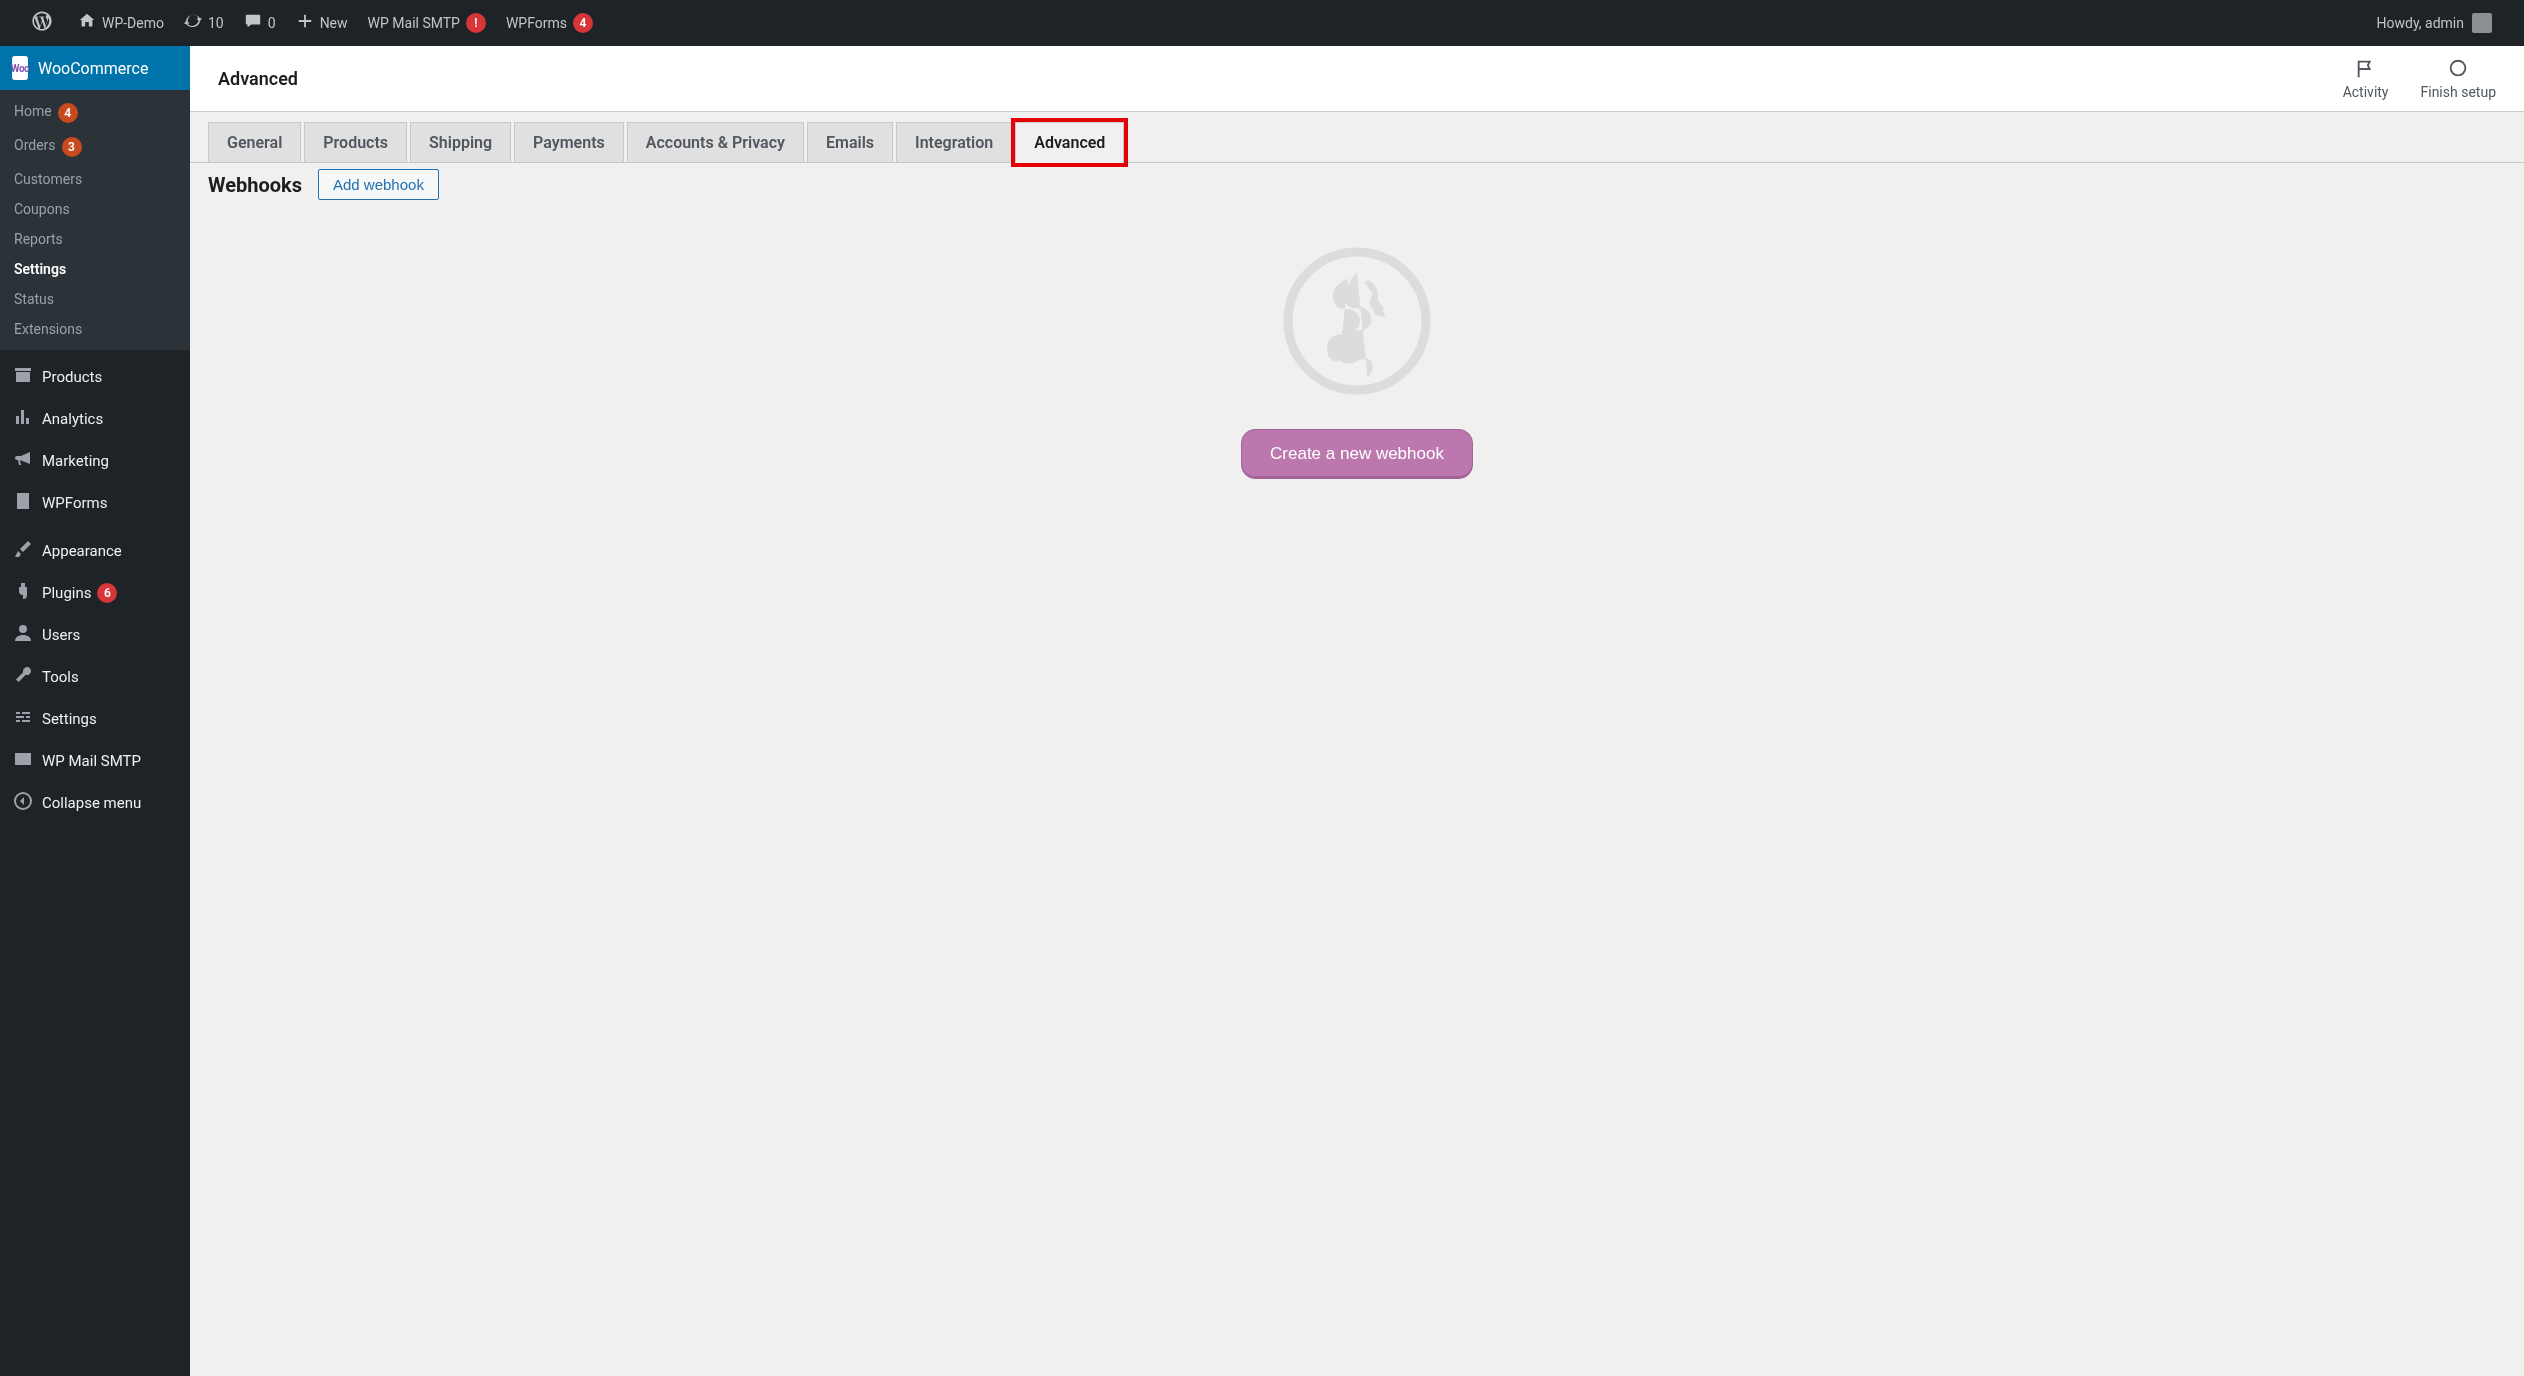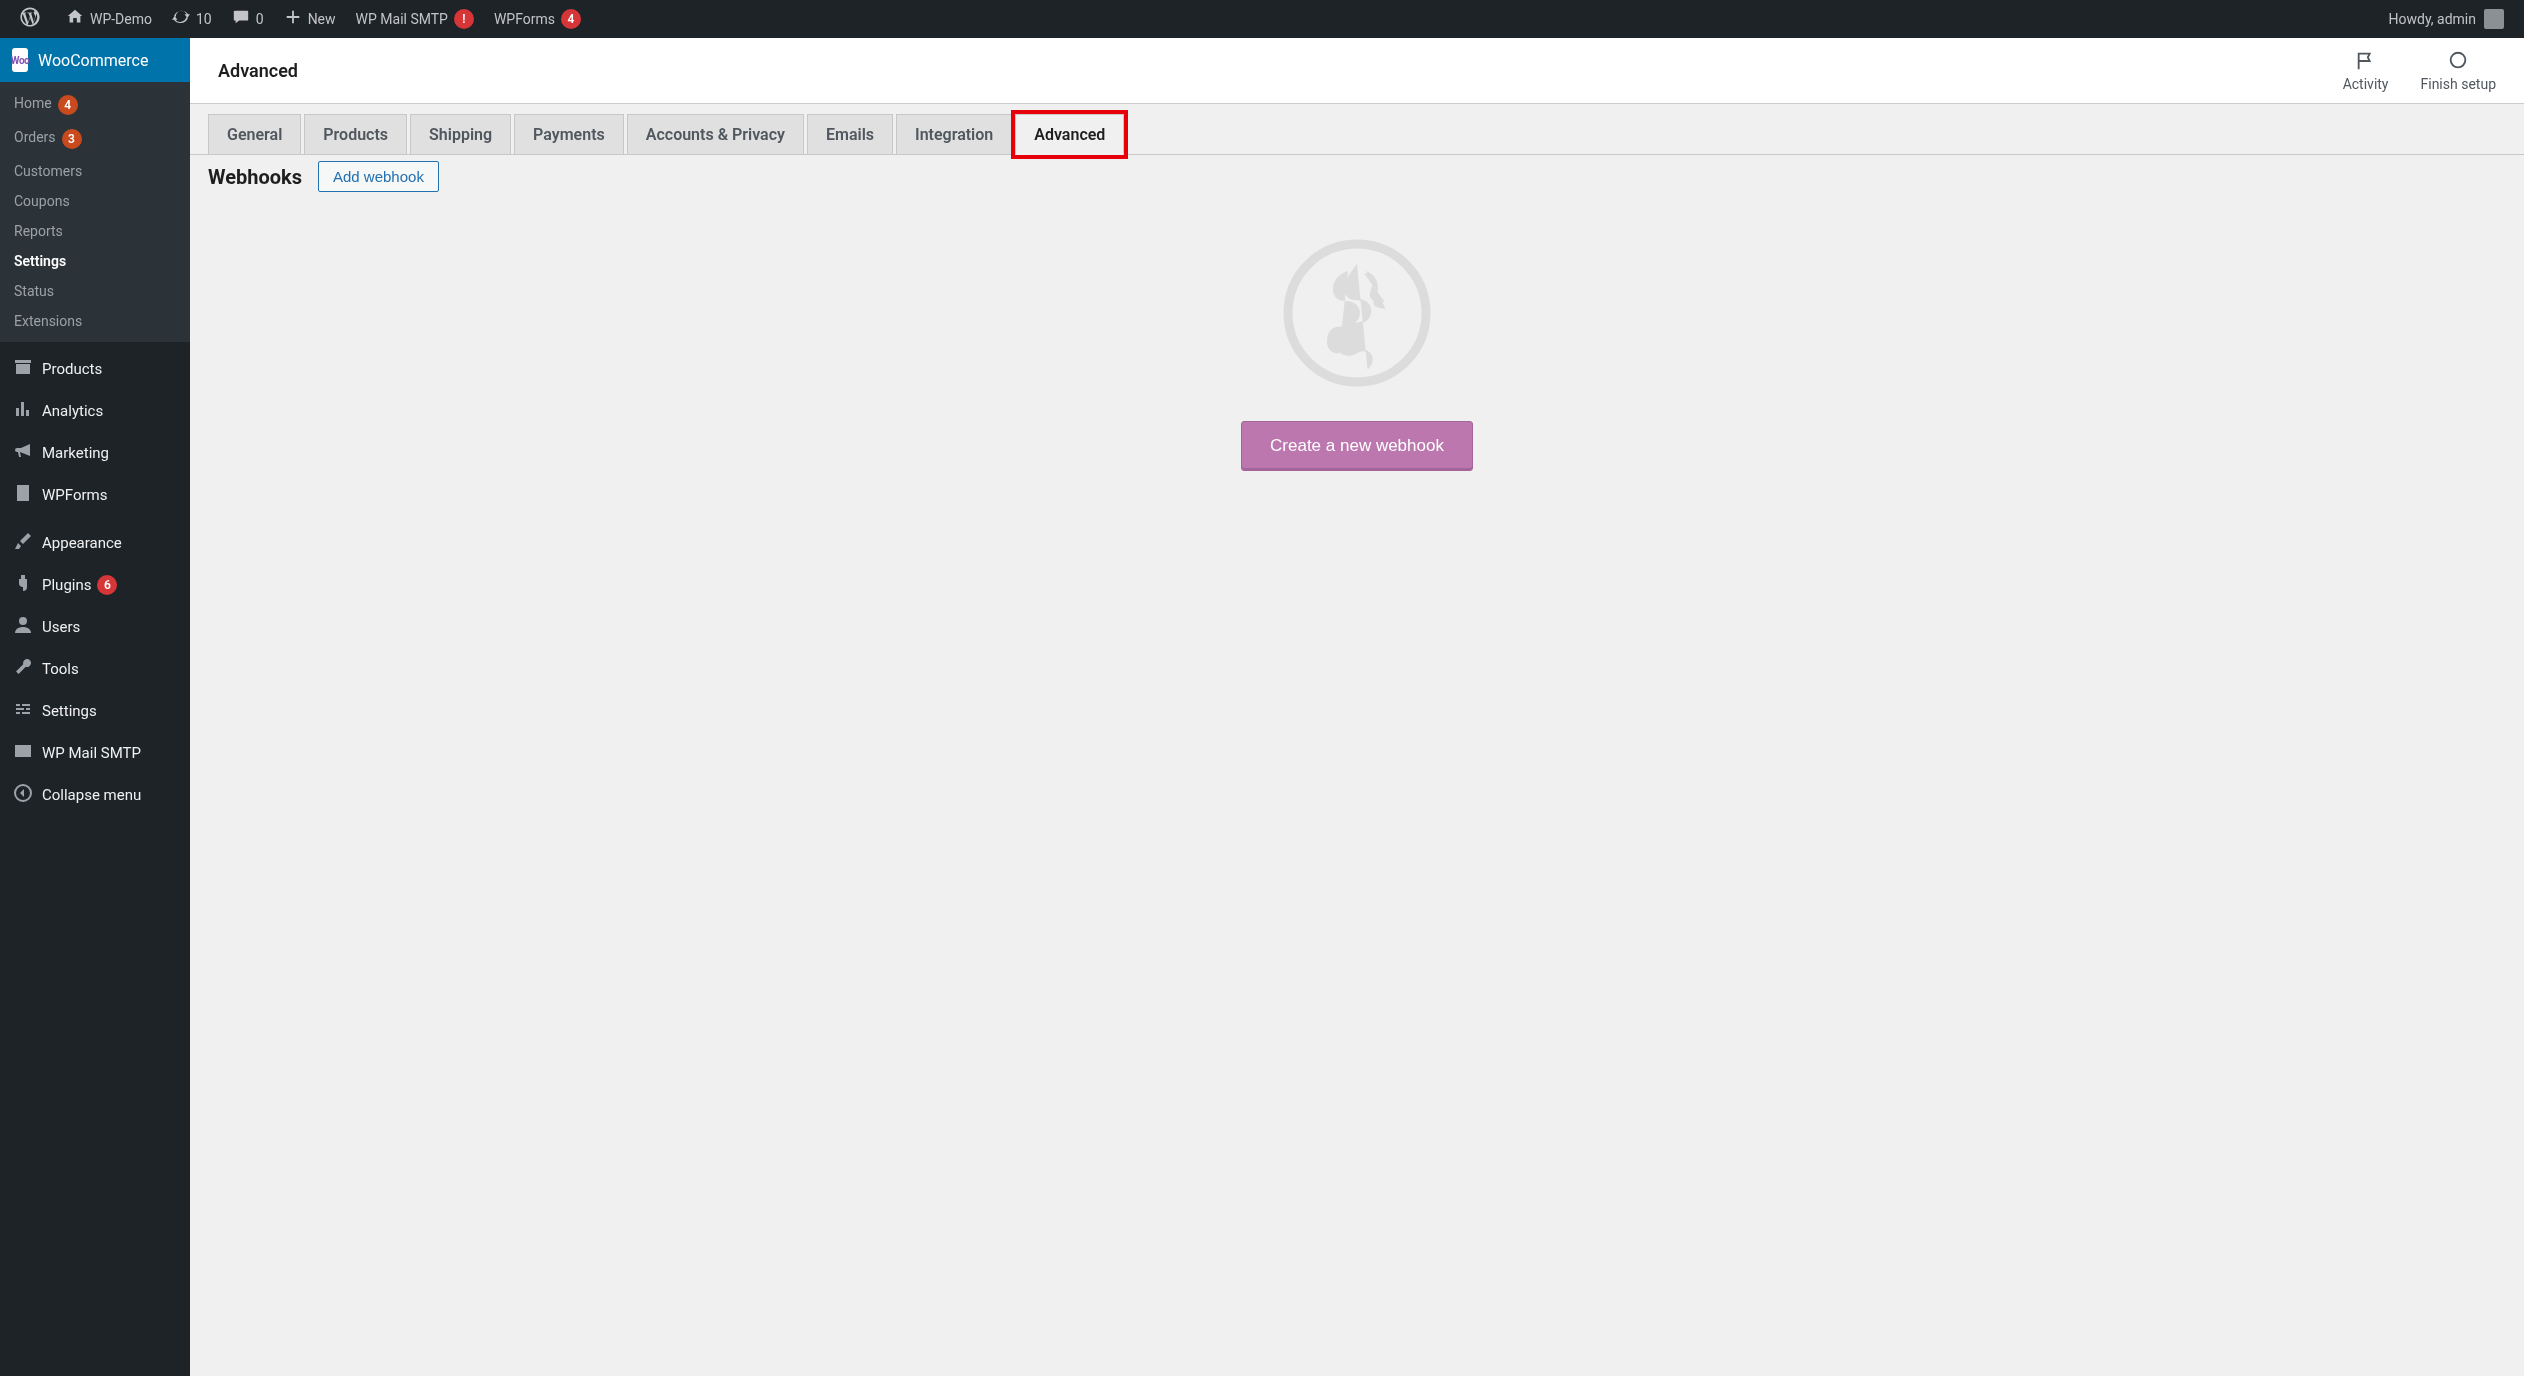--- a/index.html
+++ b/index.html
@@ -1,18 +1,18 @@
 <!DOCTYPE html>
 <html><head>
 <meta charset="utf-8">
 <style>
   html,body{margin:0;padding:0;font-family:-apple-system,BlinkMacSystemFont,"Segoe UI",Roboto,Oxygen,Ubuntu,sans-serif;font-size:14px;color:#3c434a;background:#f0f0f1;}
   *{box-sizing:border-box;}
   
-  #adminbar{position:relative;height:38px;background:#1d2327;color:#c3c4c7;display:flex;align-items:center;padding:0 10px;font-size:14px;}
+  #adminbar{position:relative;height:46px;background:#1d2327;color:#c3c4c7;display:flex;align-items:center;padding:0 22px;font-size:14px;}
   #adminbar .ab-item{display:flex;align-items:center;height:38px;padding:0 10px;color:#c3c4c7;cursor:pointer;}
   #adminbar .ab-icon{margin-right:6px;font-size:18px;}
   #adminbar .spacer{flex:1;}
   .bubble{display:inline-flex;align-items:center;justify-content:center;min-width:20px;height:20px;border-radius:10px;background:#d63638;color:#fff;font-size:12px;font-weight:600;margin-left:6px;padding:0 6px;}
   .bubble.orange{background:#ca4a1f;}
   #adminbar .avatar{width:20px;height:20px;background:#8c8f94;border-radius:2px;margin-left:8px;}
   
   #wrap{display:flex;min-height:calc(100vh - 38px);}
   #sidebar{width:190px;background:#1d2327;color:#f0f0f1;flex-shrink:0;}
   #content{flex:1;background:#f0f0f1;padding:0;}
@@ -43,21 +43,21 @@
   #subtabs .cur{color:#000;font-weight:400;}
   #subtabs .sep{color:#8c8f94;margin:0 8px;}
   
   #page-head{padding:6px 18px;display:flex;align-items:center;}
   #page-head h2{font-size:20px;font-weight:700;margin:0 16px 0 0;color:#1e1e1e;}
   .btn-secondary{border:1px solid #2271b1;color:#2271b1;background:#f6f7f7;padding:6px 14px;font-size:15px;border-radius:2px;cursor:pointer;}
   
   #empty{margin:40px auto 0 auto;max-width:720px;text-align:center;color:#bfbfbf;}
   #empty .globe{margin:0 auto 30px auto;}
   #empty p{font-size:19px;line-height:1.55;color:#b8b8b8;margin:0 0 36px 0;font-weight:600;}
-  .btn-primary{background:#bb77ae;border:1px solid #a36597;box-shadow:inset 0 -2px 0 #a36597;color:#fff;padding:14px 28px;font-size:17px;border-radius:3px;cursor:pointer;}
+  .btn-primary{background:#bb77ae;border:1px solid #a36597;box-shadow:inset 0 -2px 0 #a36597;color:#fff;padding:14px 28px;font-size:17px;border-radius:14px;cursor:pointer;}
   
   .hl{outline:4px solid #e6000a;outline-offset:-2px;}
   .tab.hl{outline-offset:0;}
   .sub-hl{display:inline-block;border:4px solid #e6000a;padding:2px 6px;margin:-4px -6px;}
 </style>
 </head>
 <body>
 
 <div id="adminbar">
   <div class="ab-item">

